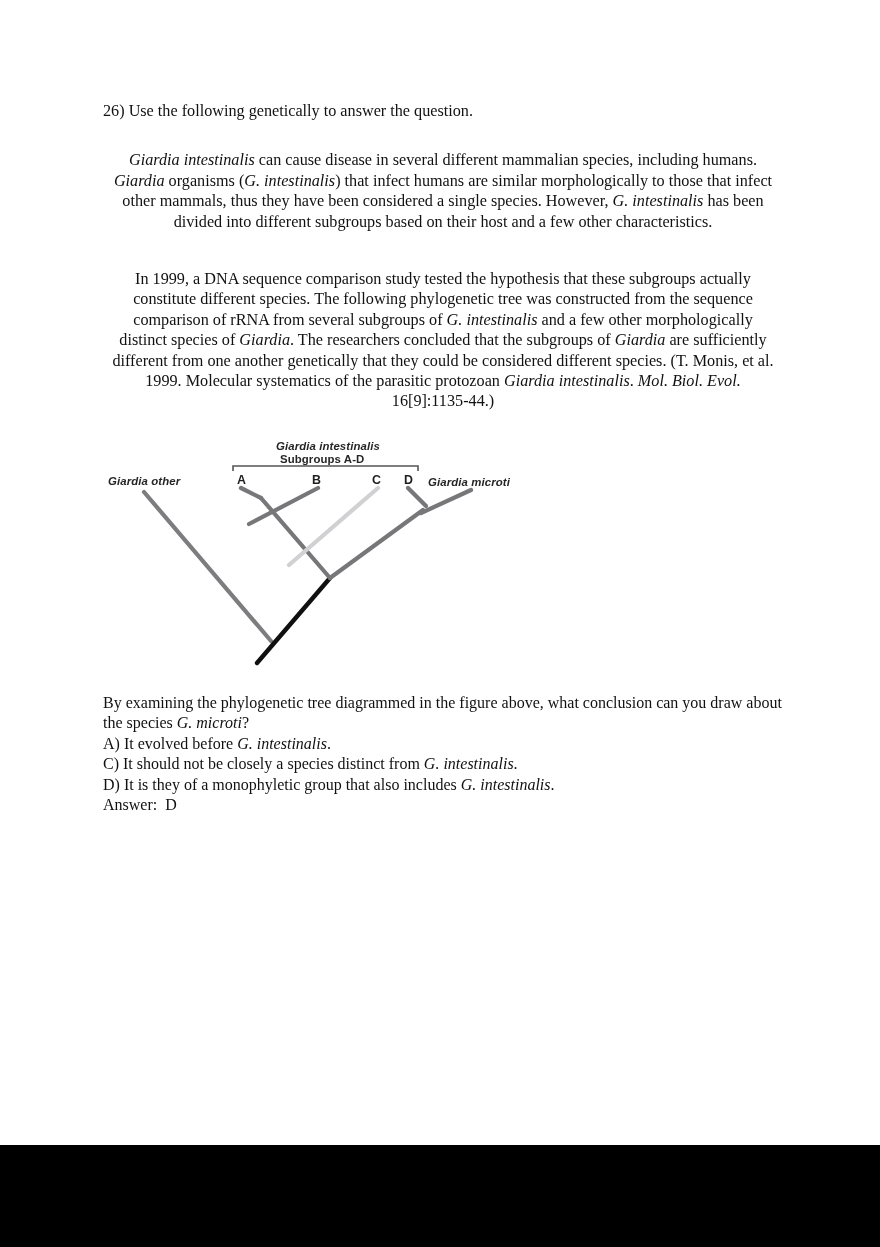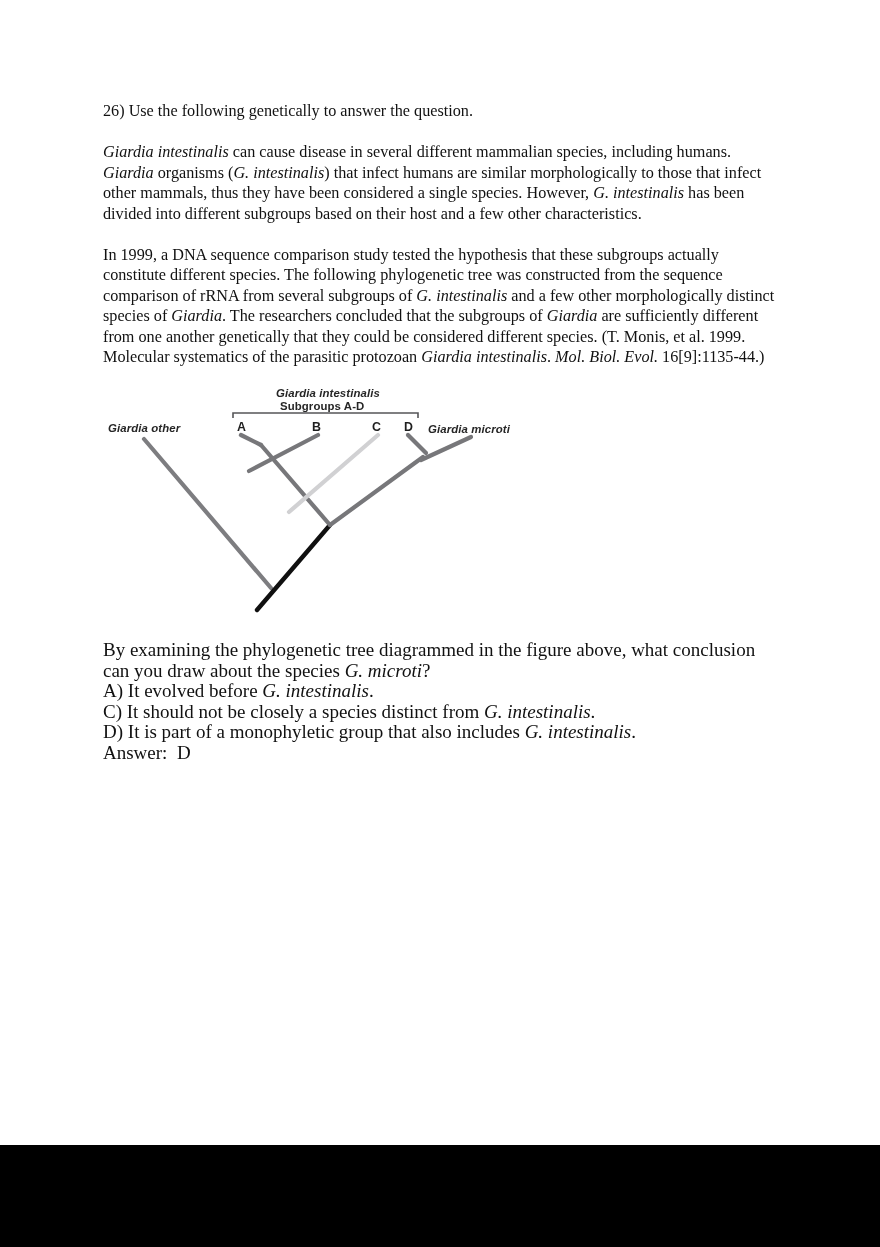--- a/index.html
+++ b/index.html
@@ -34,22 +34,22 @@
 
   
   .qline {
     font-size: 16.2px;
     line-height: 20.4px;
     margin: 0 0 0 0;
   }
   .para {
     font-size: 16.2px;
     line-height: 20.4px;
-    margin: 0;
-    text-align: left;
+    margin: 8px;
+    text-align: center;
   }
   .gap-lg { height: 21px; }
   .gap-md { height: 20px; }
 
   .it { font-style: italic; }
 
   
   .figure {
     position: relative;
     width: 680px;
@@ -89,21 +89,21 @@
     left: 0;
     top: 0;
     width: 460px;
     height: 253px;
     overflow: visible;
   }
 
   
   .qblock { margin: 0; }
   .qblock .qrow {
-    font-size: 19px;
+    font-size: 16px;
     line-height: 20.4px;
   }
 
   
   .blackbar {
     position: absolute;
     left: 0;
     top: 1145px;
     width: 880px;
     height: 102px;
@@ -180,21 +180,21 @@
     </div>
 
     <div class="qblock">
       <p class="qrow" style="margin:0;"><span>By examining the phylogenetic tree diagrammed in the figure above, what conclusion can you draw about the species </span><span class="it">G. microti</span><span>?</span></p>
 
       <p class="qrow" style="margin:0;"><span>A)</span><span> It evolved before </span><span class="it">G. intestinalis</span><span>.</span></p>
 
 
       <p class="qrow" style="margin:0;"><span>C)</span><span> It should not be closely a species distinct from </span><span class="it">G. intestinalis</span><span>.</span></p>
 
-      <p class="qrow" style="margin:0;"><span>D)</span><span> It is part of a monophyletic group that also includes </span><span class="it">G. intestinalis</span><span>.</span></p>
+      <p class="qrow" style="margin:0;"><span>D)</span><span> It is they of a monophyletic group that also includes </span><span class="it">G. intestinalis</span><span>.</span></p>
 
       <p class="qrow" style="margin:0;"><span>Answer:</span>&nbsp;&nbsp;<span>D</span></p>
     </div>
 
   </div>
 </div>
 
 <div class="blackbar"></div>
 
 </body></html>

